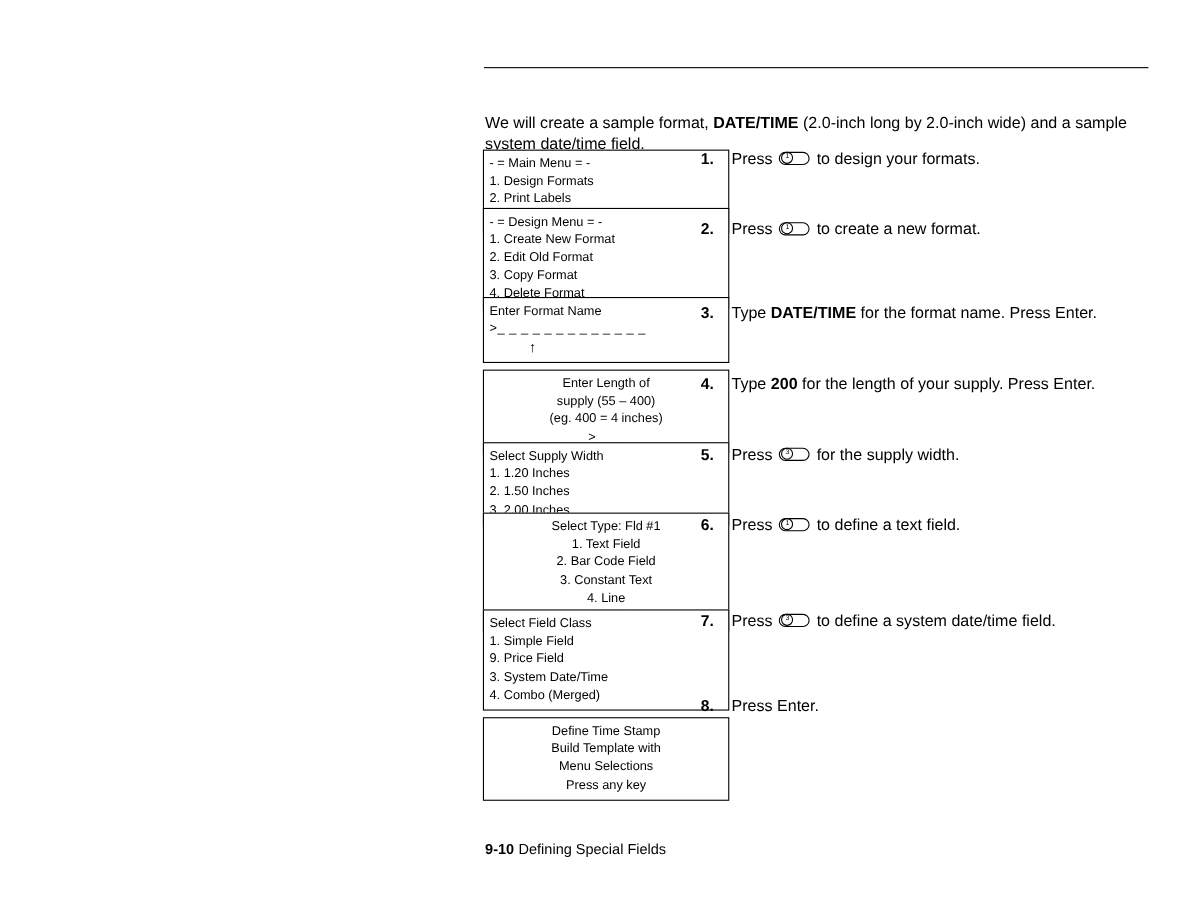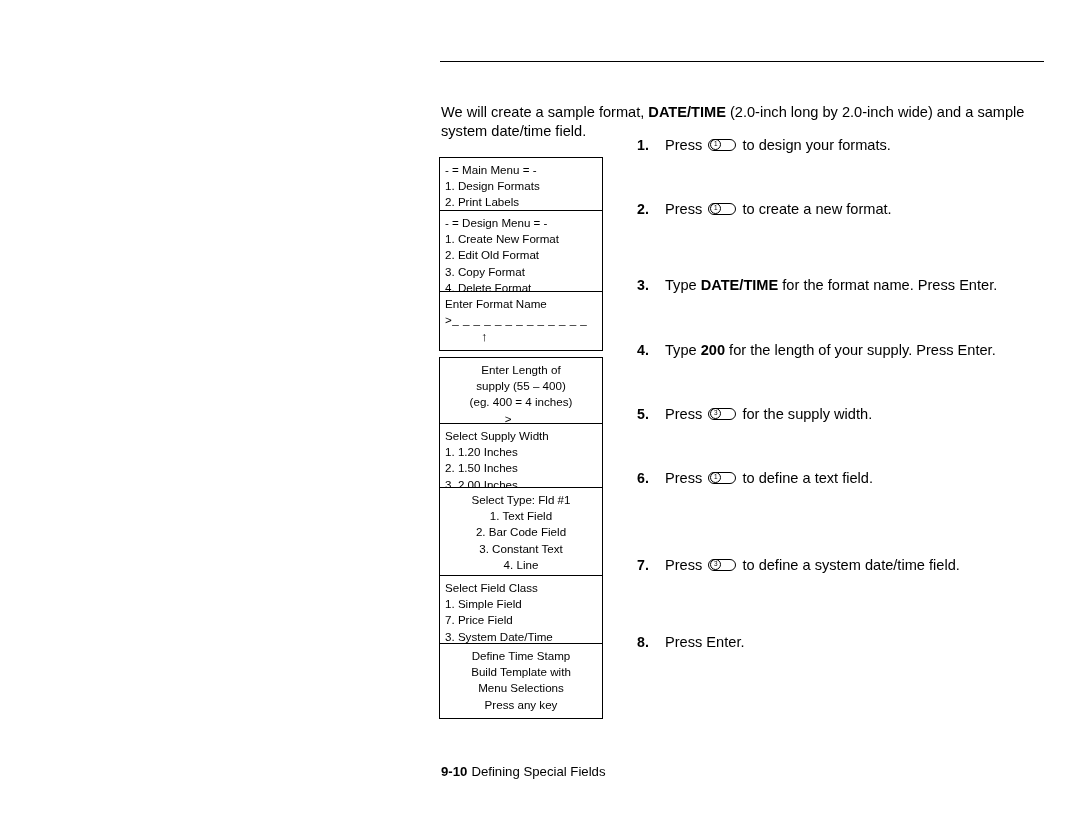--- a/index.html
+++ b/index.html
@@ -64,28 +64,27 @@
   .steps-col {
     position: absolute;
     left: 637px;
     top: 136px;
     width: 410px;
   }
 
   
   .lcd {
     box-sizing: border-box;
-    width: 164px;
+    width: 224px;
     border: 1.3px solid #000;
     background: #fff;
     padding: 4px 5px 5px 5px;
     font-size: 11.6px;
     line-height: 16.2px;
     white-space: nowrap;
-    margin-top: 21px;
   }
   .lcd .ln { display: block; }
   .lcd.center .ln { text-align: center; }
 
   .dashrow {
     display: block;
     letter-spacing: 0.5px;
   }
   .arrowrow {
     display: block;
@@ -199,25 +198,25 @@
         <span class="ln">Select Type: Fld #1</span>
         <span class="ln">1. Text Field</span>
         <span class="ln">2. Bar Code Field</span>
         <span class="ln">3. Constant Text</span>
         <span class="ln">4. Line</span>
         <span class="ln">5. Finished</span>
       </div>
       <div class="lcd" style="position: absolute; top: 418px;">
         <span class="ln">Select Field Class</span>
         <span class="ln">1. Simple Field</span>
-        <span class="ln">7. Price Field</span>
+        <span class="ln">9. Price Field</span>
         <span class="ln">3. System Date/Time</span>
         <span class="ln">4. Combo (Merged)</span>
       </div>
-      <div class="lcd center" style="position: absolute; top: 486px;">
+      <div class="lcd center" style="position: absolute; top: 516px;">
         <span class="ln">Define Time Stamp</span>
         <span class="ln">Build Template with</span>
         <span class="ln">Menu Selections</span>
         <span class="ln">Press any key</span>
       </div>
     </div>
 
   <div class="steps-col" id="steps-col">
       <div class="step" style="position: absolute; top: 0px; width: 410px;">
         <span class="step-num">1.</span>

